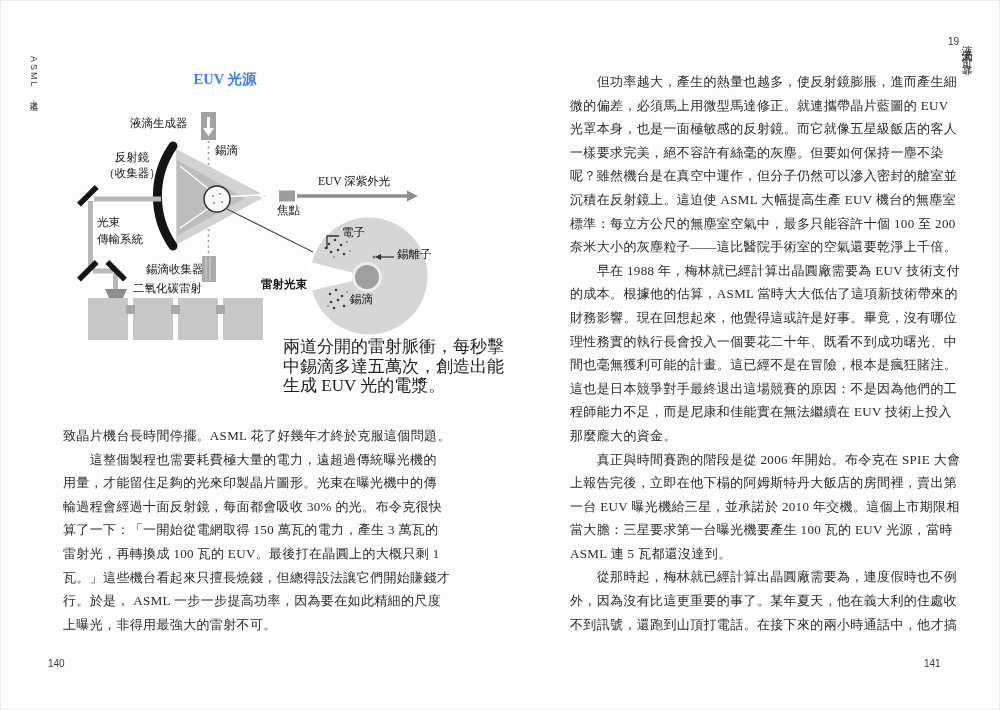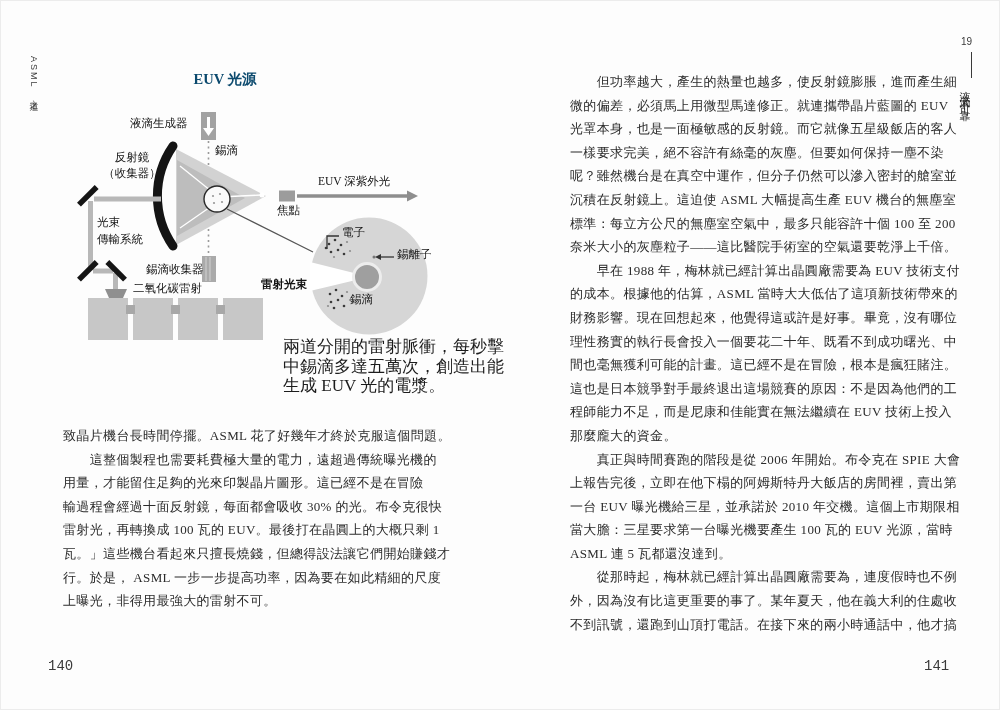--- a/index.html
+++ b/index.html
@@ -2,34 +2,34 @@
 <html><head>
 <meta charset="utf-8">
 <style>
   html,body{margin:0;padding:0;background:#ffffff;}
   .canvas{position:relative;width:1000px;height:710px;background:#fdfdfd;overflow:hidden;
           font-family:"Liberation Serif",serif;color:#2e2e2e;box-shadow:inset 0 0 0 1px #ececec;}
   .abs{position:absolute;}
   
   .side-title{left:27px;top:56px;writing-mode:vertical-rl;text-orientation:mixed;
               font-size:9px;letter-spacing:2px;color:#3a3a3a;font-family:"Liberation Sans",sans-serif;}
-  .chapter-block{left:948px;top:36px;width:24px;display:flex;flex-direction:column;align-items:flex-end;}
+  .chapter-block{left:948px;top:36px;width:24px;display:flex;flex-direction:row;align-items:flex-start;}
   .chapter-num{font-size:10px;color:#3a3a3a;font-family:"Liberation Sans",sans-serif;}
   .chapter-rule{width:1px;height:26px;background:#3a3a3a;margin:5px 0 4px 0;}
   .chapter-title{writing-mode:vertical-rl;text-orientation:upright;font-size:11px;
                  letter-spacing:5px;color:#222;}
   
   .dlabel{font-size:11.5px;line-height:13px;color:#141414;white-space:pre;}
-  .dtitle{font-size:14.5px;font-weight:bold;color:#0c4a6e;text-align:center;}
+  .dtitle{font-size:14.5px;font-weight:bold;color:#3b82f6;text-align:center;}
   .dcap{font-size:17px;line-height:19.5px;color:#1c1c1c;}
   .dcap .cap-line{white-space:pre;}
   
   .bodycol{font-size:13px;}
   .body-line{height:23.6px;line-height:23.6px;white-space:pre;letter-spacing:0.35px;color:#2b2b2b;}
-  .pagenum{font-size:14px;color:#3a3a3a;font-family:Liberation Mono, monospace;}
+  .pagenum{font-size:10px;color:#3a3a3a;font-family:Liberation Sans, sans-serif;}
   .ta-r{text-align:left;}
   .ta-c{text-align:center;}
   svg{display:block;}
 </style>
 </head>
 <body>
 
 <div class="canvas">
 
   <div class="abs side-title">ASML 之道</div>
@@ -164,22 +164,23 @@
 
   <div class="abs dcap" style="left:283px;top:337px;width:175px;">
       <div class="cap-line">兩道分開的雷射脈衝，每秒擊</div>
       <div class="cap-line">中錫滴多達五萬次，創造出能</div>
       <div class="cap-line">生成 EUV 光的電漿。</div>
     </div>
 
   <div class="abs bodycol" style="left:63px;top:424px;width:390px;">
       <div class="body-line">致晶片機台長時間停擺。ASML 花了好幾年才終於克服這個問題。</div>
       <div class="body-line">　　這整個製程也需要耗費極大量的電力，遠超過傳統曝光機的</div>
-      <div class="body-line">用量，才能留住足夠的光來印製晶片圖形。這已經不是在冒險</div>
+      <div class="body-line">用量，才能留住足夠的光來印製晶片圖形。光束在曝光機中的傳</div>
       <div class="body-line">輸過程會經過十面反射鏡，每面都會吸收 30% 的光。布令克很快</div>
+      <div class="body-line">算了一下：「一開始從電網取得 150 萬瓦的電力，產生 3 萬瓦的</div>
       <div class="body-line">雷射光，再轉換成 100 瓦的 EUV。最後打在晶圓上的大概只剩 1</div>
       <div class="body-line">瓦。」這些機台看起來只擅長燒錢，但總得設法讓它們開始賺錢才</div>
       <div class="body-line">行。於是， ASML 一步一步提高功率，因為要在如此精細的尺度</div>
       <div class="body-line">上曝光，非得用最強大的雷射不可。</div>
     </div>
 
   <div class="abs bodycol" style="left:570px;top:70px;width:390px;">
       <div class="body-line">　　但功率越大，產生的熱量也越多，使反射鏡膨脹，進而產生細</div>
       <div class="body-line">微的偏差，必須馬上用微型馬達修正。就連攜帶晶片藍圖的 EUV</div>
       <div class="body-line">光罩本身，也是一面極敏感的反射鏡。而它就像五星級飯店的客人</div>

